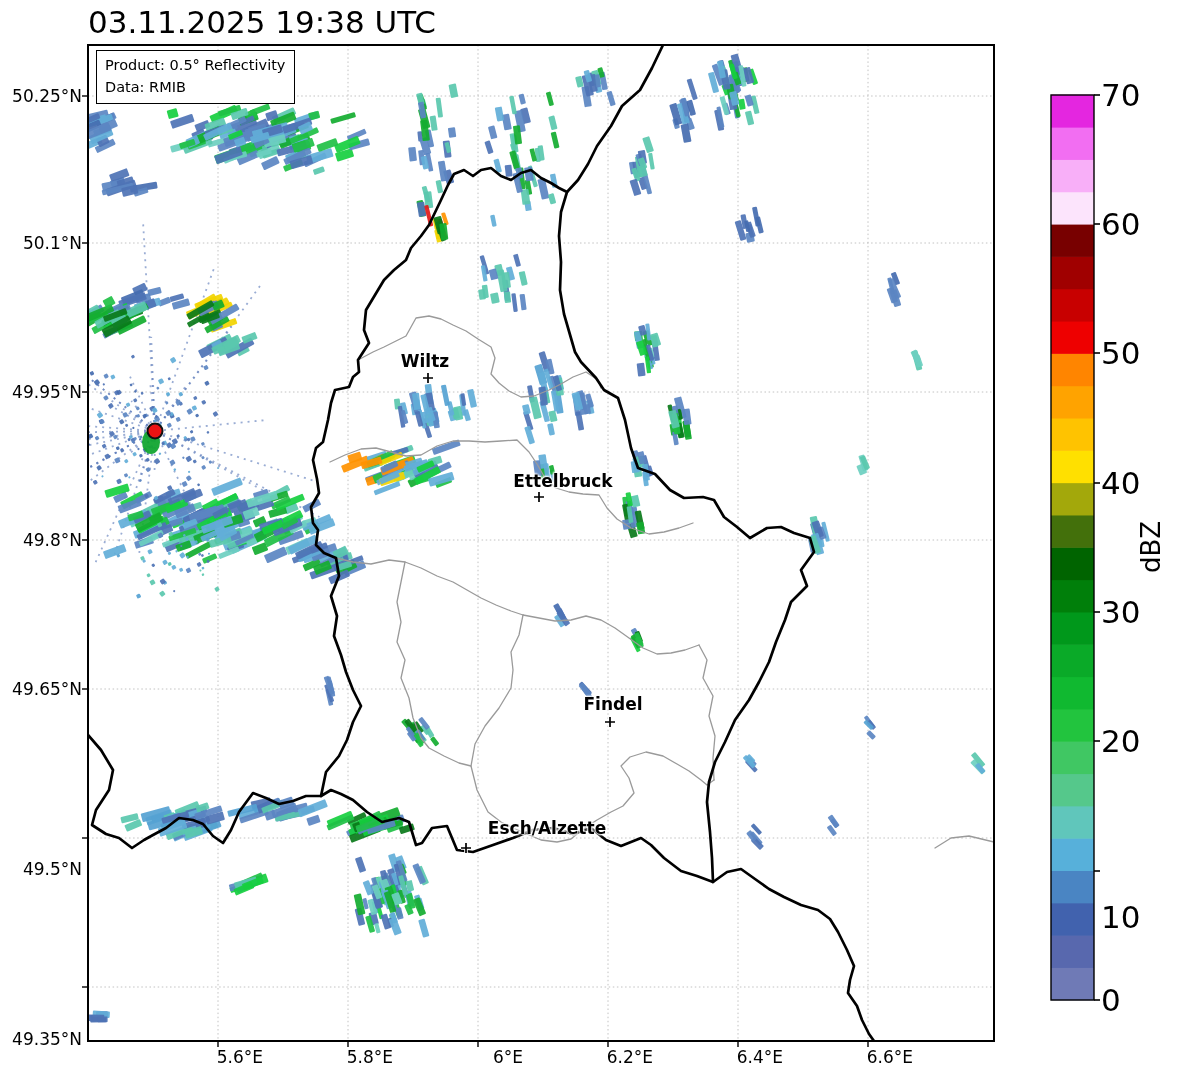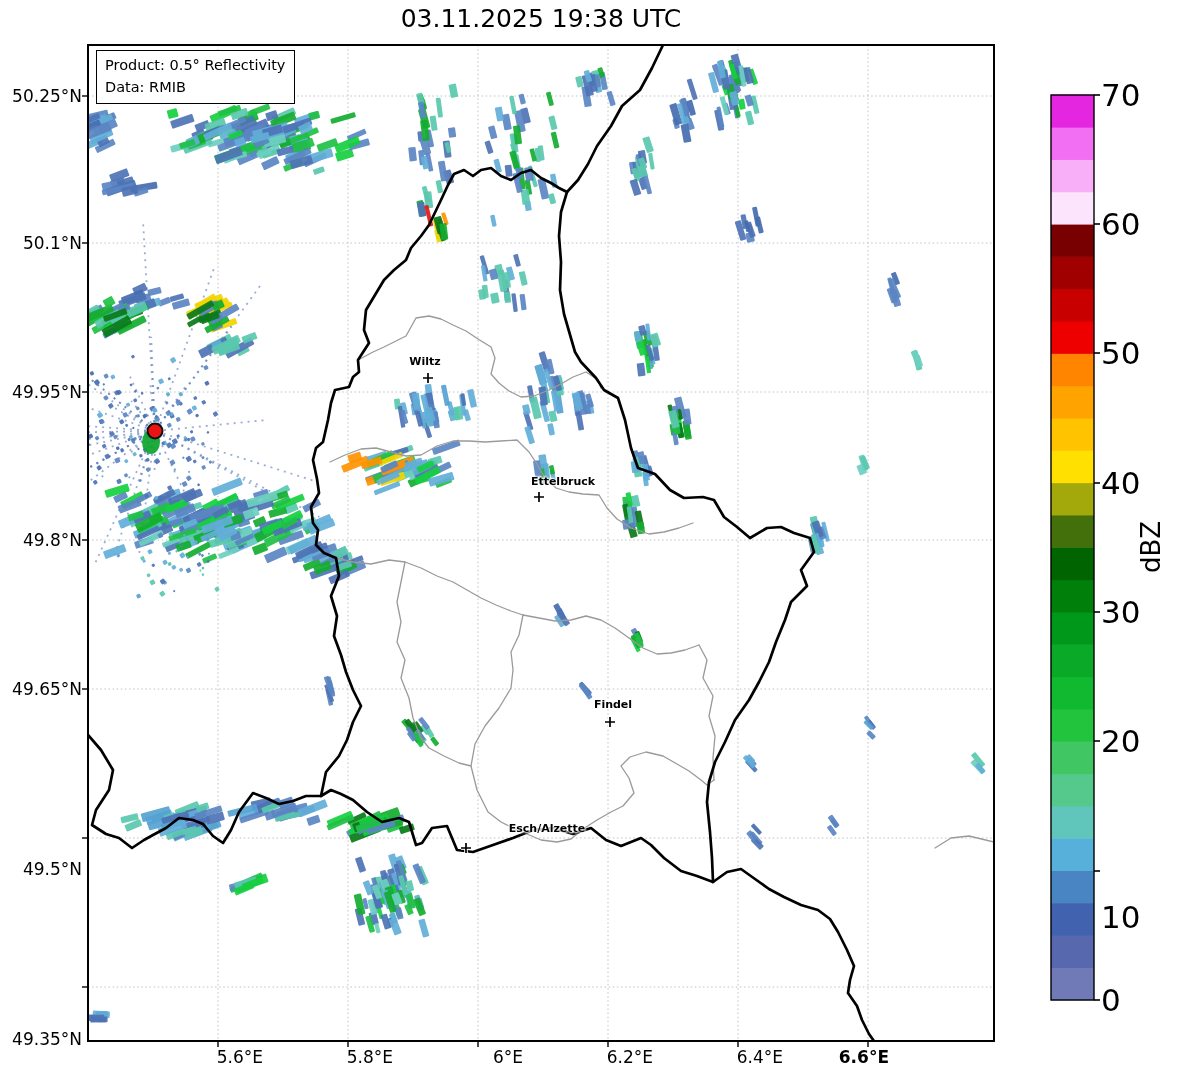--- a/index.html
+++ b/index.html
@@ -1,26 +1,26 @@
 <!DOCTYPE html>
 <html><head>
 <meta charset="utf-8">
 <style>
   html,body{margin:0;padding:0;background:#ffffff;}
   .stage{position:relative;width:1184px;height:1081px;background:#ffffff;overflow:hidden;
          font-family:"DejaVu Sans","Liberation Sans",sans-serif;color:#000;}
-  .title{position:absolute;left:88px;top:4px;width:906px;text-align:center;
-         font-size:25px;color:#000;white-space:nowrap;}
+  .title{position:absolute;left:88px;top:4px;width:906px;text-align:left;
+         font-size:31px;color:#000;white-space:nowrap;}
   svg{position:absolute;left:0;top:0;}
   .infobox{position:absolute;left:96px;top:50px;background:#ffffff;border:1.6px solid #000;
            padding:3px 9px 4px 8px;font-size:14.5px;line-height:1.55;z-index:5;}
   .xlab{position:absolute;width:90px;text-align:right;font-size:17px;top:1047px;}
   .ylab{position:absolute;left:0;width:82px;text-align:right;font-size:17px;height:22px;line-height:22px;}
   .cblab{position:absolute;left:1101px;width:80px;text-align:left;font-size:31px;height:40px;line-height:40px;}
-  .city{position:absolute;font-size:11px;font-weight:700;white-space:nowrap;transform:translate(-50%,-50%);
+  .city{position:absolute;font-size:17px;font-weight:700;white-space:nowrap;transform:translate(-50%,-50%);
         text-shadow:0 0 2px #fff,0 0 3px #fff,1px 1px 2px #fff,-1px -1px 2px #fff;z-index:4;}
   .dbz{position:absolute;left:1151px;top:547px;transform:translate(-50%,-50%) rotate(-90deg);
        font-size:26px;white-space:nowrap;}
 </style>
 </head>
 <body>
 
 <div class="stage">
   <div class="title">03.11.2025 19:38 UTC</div>
 
@@ -1313,21 +1313,21 @@
     <div>Product: 0.5° Reflectivity</div>
     <div>Data: RMIB</div>
   </div>
 
   <div id="xlabels">
       <div class="xlab" style="left: 173px;">5.6°E</div>
       <div class="xlab" style="left: 303px;">5.8°E</div>
       <div class="xlab" style="left: 433px;">6°E</div>
       <div class="xlab" style="left: 563px;">6.2°E</div>
       <div class="xlab" style="left: 693px;">6.4°E</div>
-      <div class="xlab" style="left: 799px; font-weight: bold;">6.6°E</div>
+      <div class="xlab" style="left: 823px;">6.6°E</div>
     </div>
   <div id="ylabels">
       <div class="ylab" style="top: 85px; text-align: right;">50.25°N</div>
       <div class="ylab" style="top: 232px;">50.1°N</div>
       <div class="ylab" style="top: 381px;">49.95°N</div>
       <div class="ylab" style="top: 529px;">49.8°N</div>
       <div class="ylab" style="top: 678px;">49.65°N</div>
       <div class="ylab" style="top: 827px; margin-top: 31px;">49.5°N</div>
       <div class="ylab" style="top: 1028px;">49.35°N</div>
     </div>

